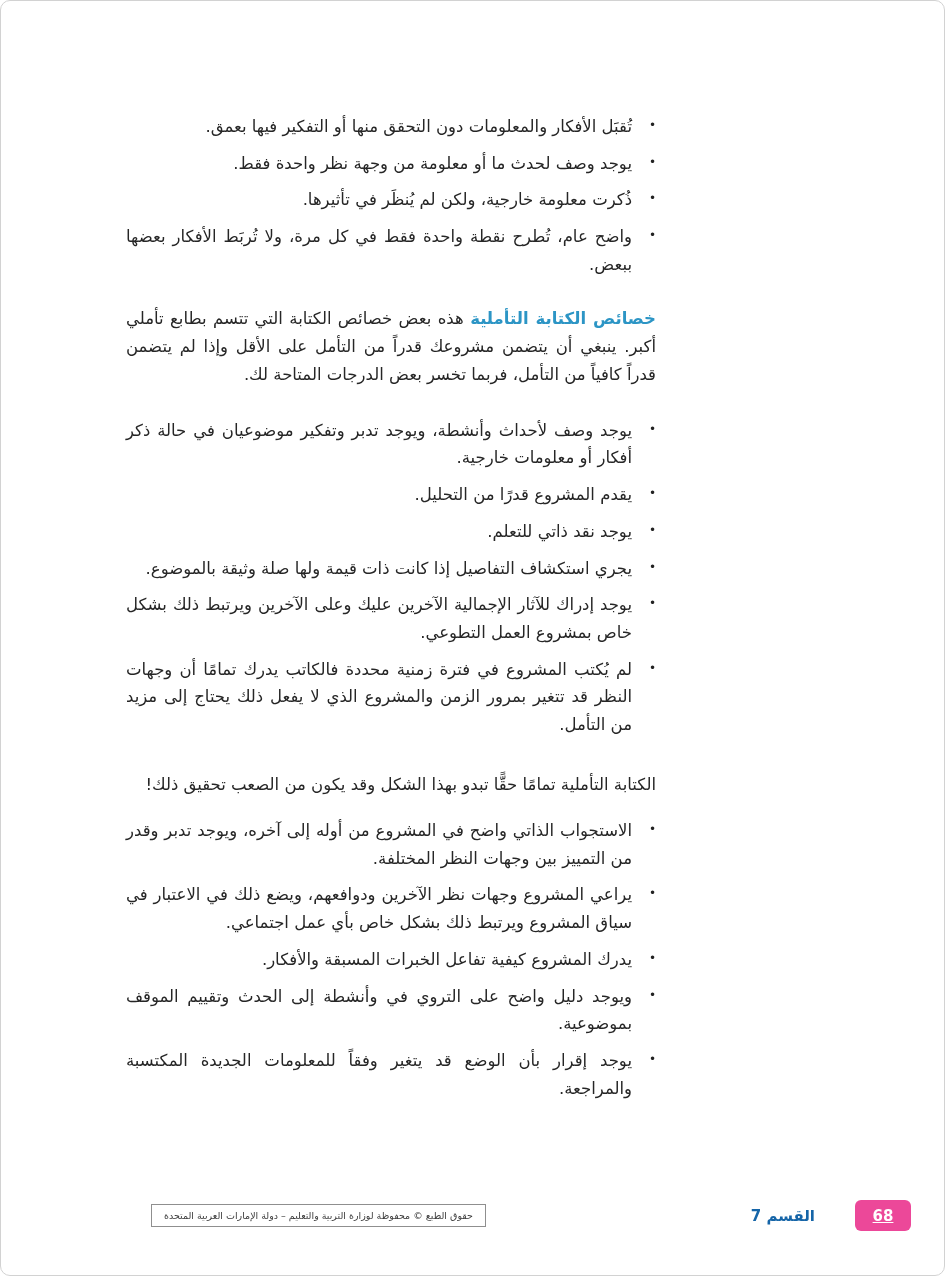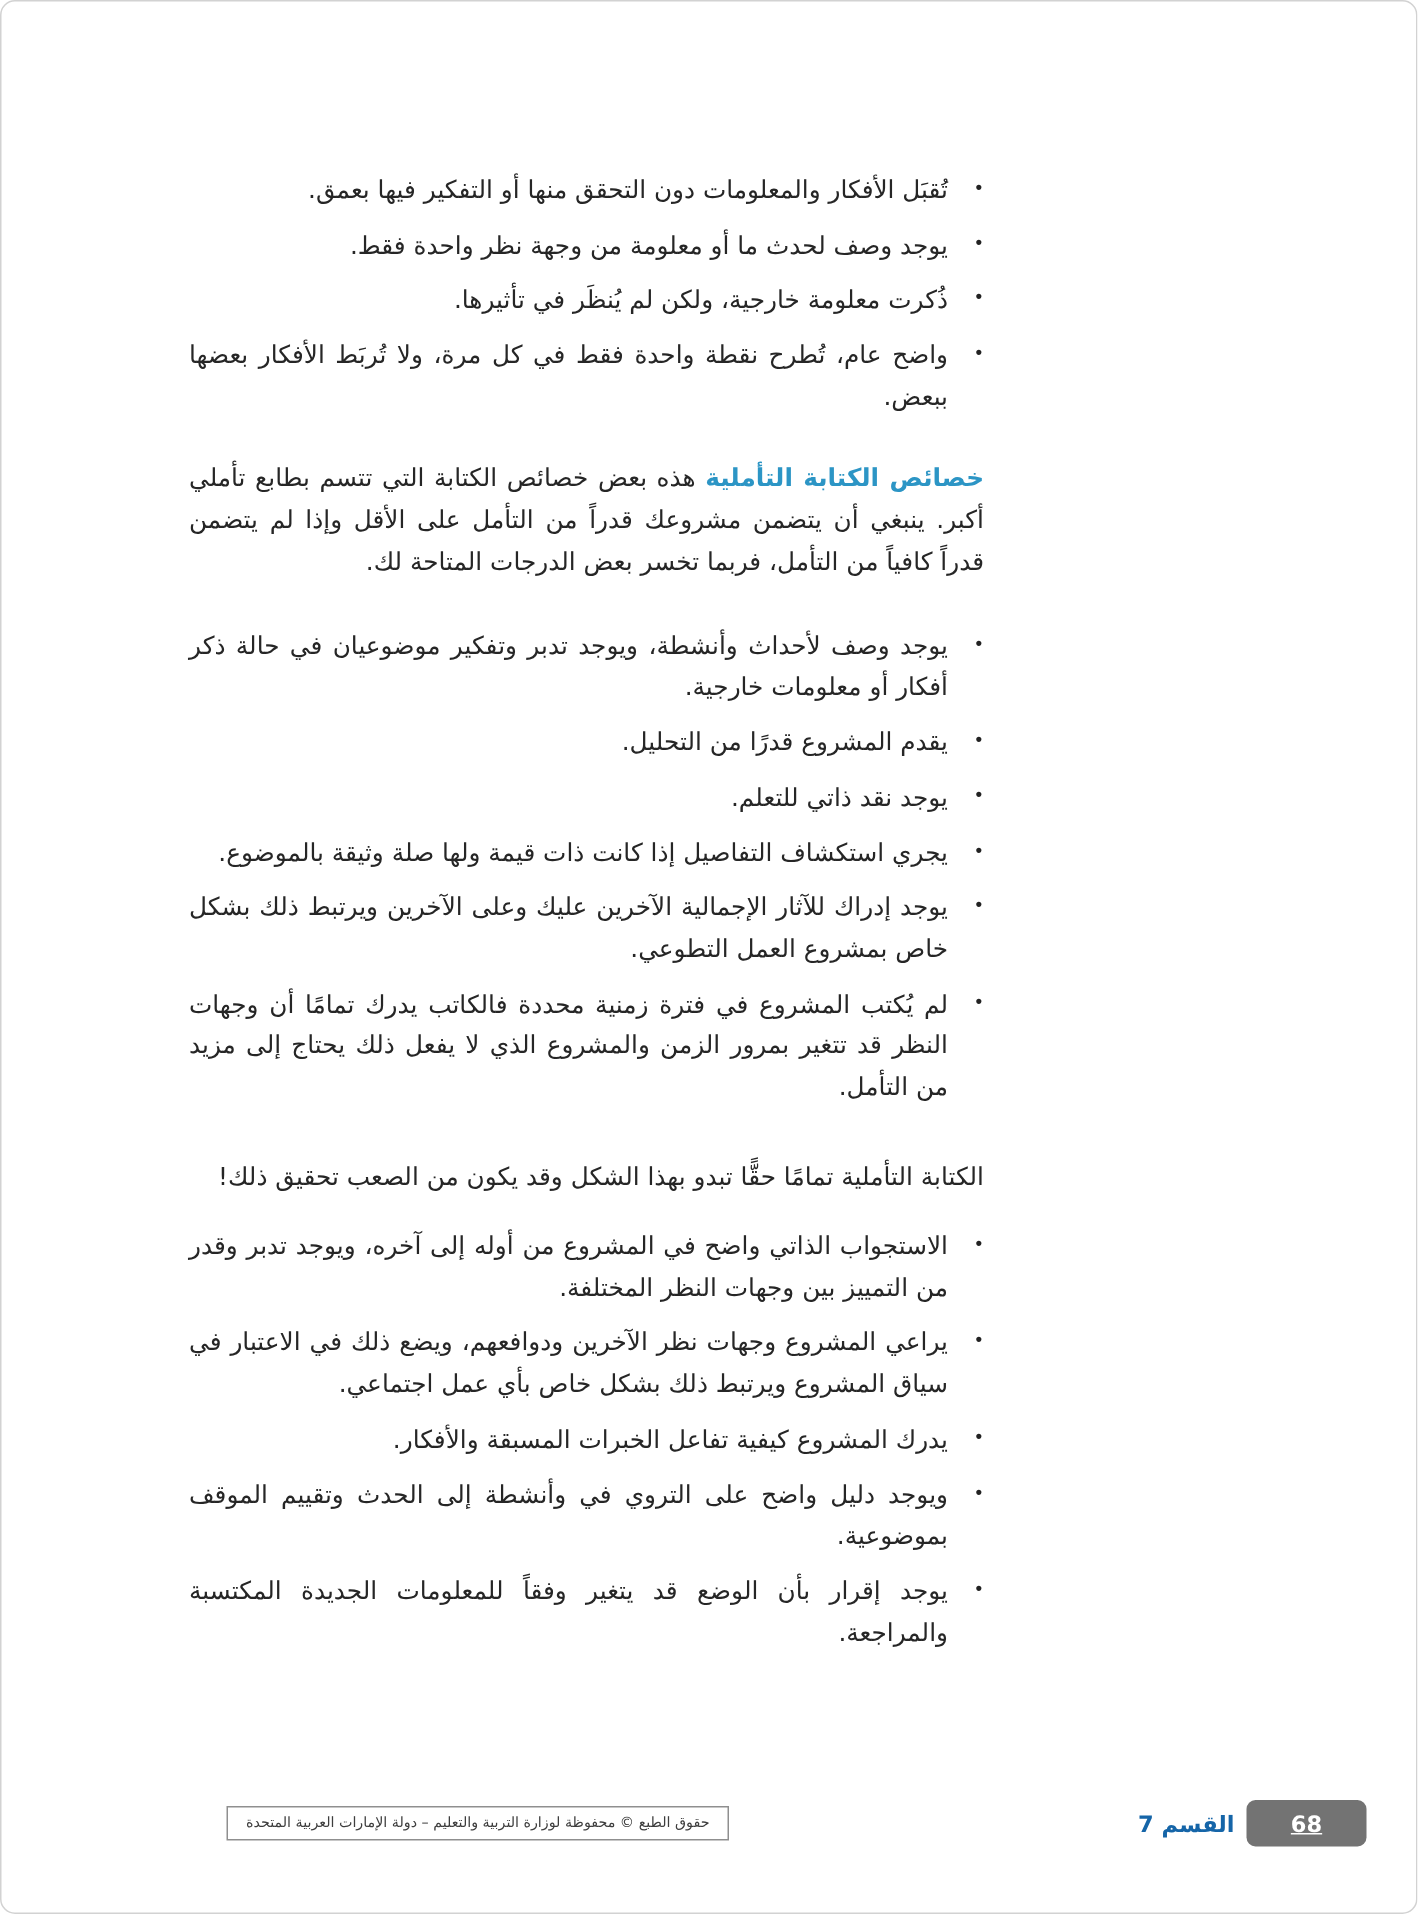--- a/index.html
+++ b/index.html
@@ -51,31 +51,31 @@
     margin-left: 20px;
   }
   .copyright-box {
     border: 1px solid #8f8f8f;
     padding: 5px 12px;
     font-size: 9.5px;
     color: #3d3d3d;
     direction: rtl;
     white-space: nowrap;
   }
-  .footer-right { display: flex; align-items: center; gap: 8px; }
+  .footer-right { display: flex; align-items: center; gap: 40px; }
   .section-label {
     color: #1565a8;
     font-weight: 700;
     font-size: 15px;
     direction: rtl;
   }
   .page-badge {
     display: flex; align-items: center; justify-content: center;
-    width: 80px; height: 31px;
-    background: #737373;
+    width: 56px; height: 31px;
+    background: #ec4899;
     color: #ffffff;
     font-weight: 700;
     font-size: 15px;
     border-radius: 6px;
     text-decoration: underline;
   }
 </style>
 </head>
 <body>
 

